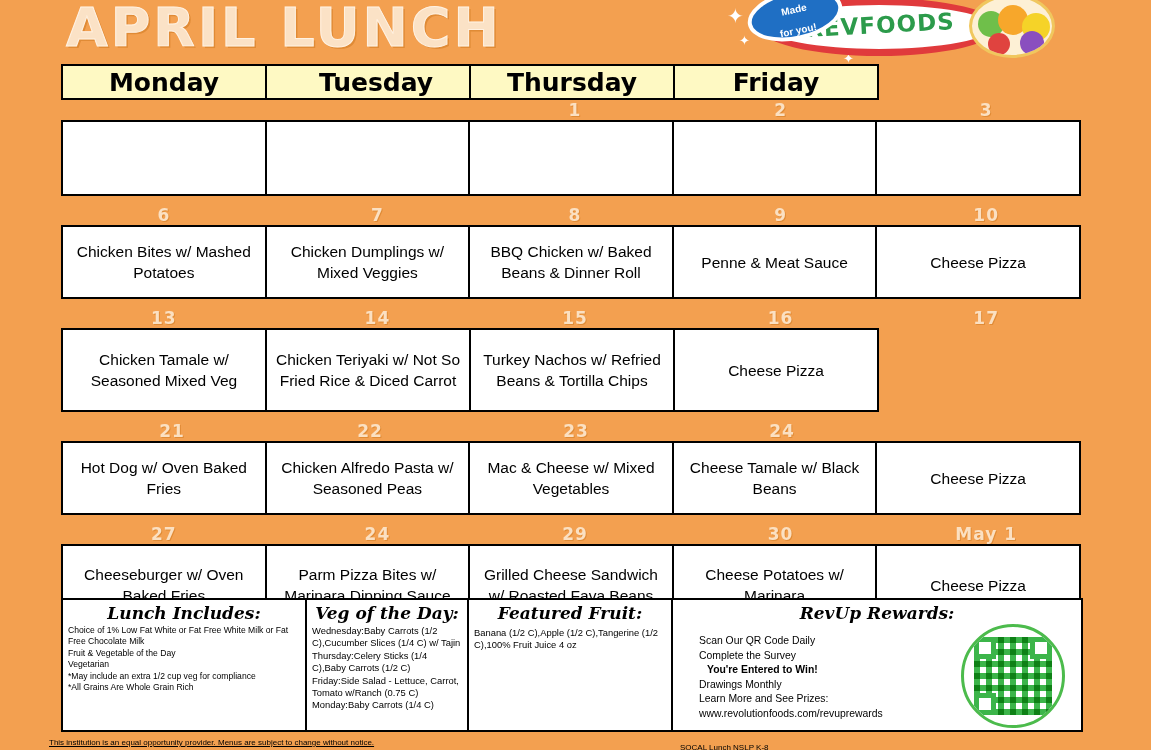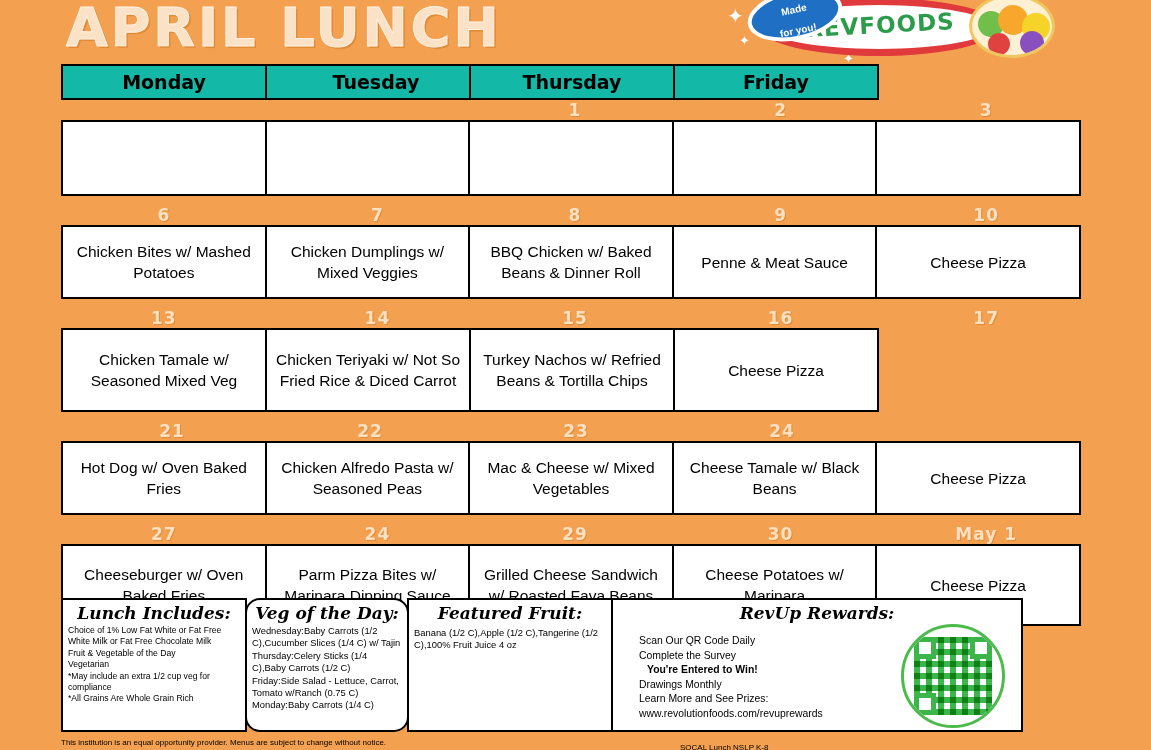--- a/index.html
+++ b/index.html
@@ -128,30 +128,30 @@
     position: absolute;
     left: 61px;
     top: 64px;
     width: 1028px;
   }
   .row {
     display: flex;
     width: 100%;
   }
   .dow-row .cell {
-    background: #14b8a6;
+    background: #fef9c3;
     border: 2px solid #000;
     margin-right: -2px;
     height: 36px;
     display: flex;
     align-items: center;
     justify-content: center;
     font-family: "DejaVu Sans", sans-serif;
     font-weight: bold;
-    font-size: 19px;
+    font-size: 25px;
     color: #000;
     box-sizing: border-box;
   }
   .dow-row .cell:last-child { margin-right: 0; }
 
   .date-row {
     height: 20px;
   }
   .date-row .cell {
     display: flex;
@@ -205,22 +205,22 @@
   }
   .info-box {
     background: #ffffff;
     border: 2px solid #000;
     margin-right: -2px;
     box-sizing: border-box;
     height: 134px;
     position: relative;
   }
   .info-box:last-child { margin-right: 0; }
-  .ib0 { width: 186px; }
-  .ib1 { width: 164px; border-radius: 15px; }
+  .ib0 { width: 246px; }
+  .ib1 { width: 164px; }
   .ib2 { width: 206px; }
   .ib3 { width: 412px; }
 
   .info-head {
     text-align: center;
     font-family: "DejaVu Serif", serif;
     font-style: italic;
     font-weight: bold;
     font-size: 17px;
     color: #000;
@@ -277,24 +277,25 @@
     background: #fff;
     box-sizing: border-box;
   }
   .qs1 { left: 10px; top: 10px; }
   .qs2 { right: 10px; top: 10px; }
   .qs3 { left: 10px; bottom: 10px; }
 
   
   .footer-left {
     position: absolute;
-    left: 61px;
+    left: 49px;
     top: 738px;
     font-size: 8px;
     color: #000;
+    text-decoration: underline;
   }
   .footer-right {
     position: absolute;
     left: 680px;
     top: 743px;
     font-size: 8px;
     color: #000;
   }
 </style>
 </head>

